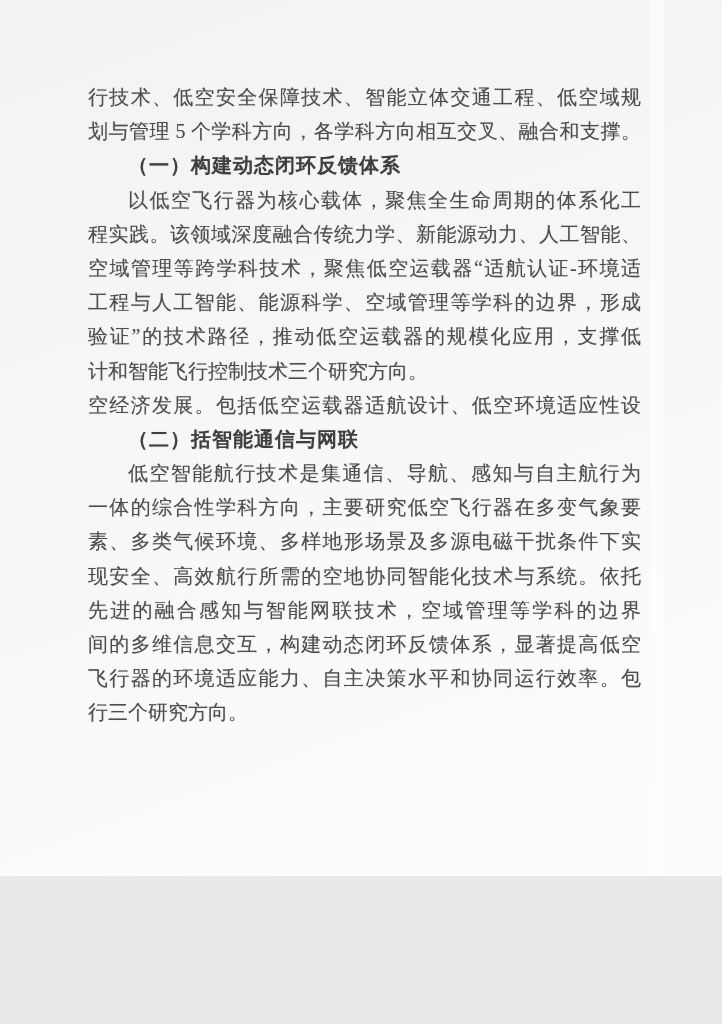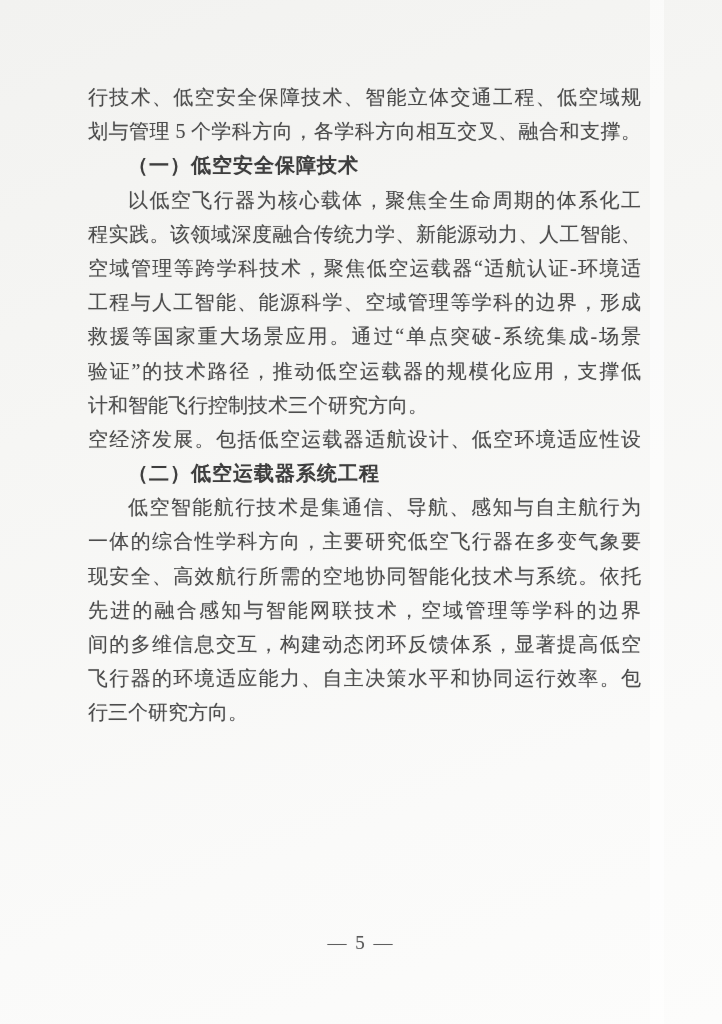--- a/index.html
+++ b/index.html
@@ -3,21 +3,21 @@
 <meta charset="utf-8">
 <style>
   html, body {
     margin: 0;
     padding: 0;
     background: #e9e9e7;
   }
   .page {
     position: relative;
     width: 722px;
-    height: 1024px;
+    height: 876px;
     margin: 0 auto;
     overflow: hidden;
     background:
       linear-gradient(160deg, #f2f2f0 0%, #f6f6f4 35%, #fafaf9 75%, #fcfcfb 100%);
     font-family: "Liberation Serif", "DejaVu Serif", serif;
   }
   
   .page::after {
     content: "";
     position: absolute;
@@ -68,32 +68,32 @@
     letter-spacing: 2px;
   }
 </style>
 </head>
 <body>
 
 <div class="page">
   <div class="content" id="lines-container">
       <div class="line stretch">行技术、低空安全保障技术、智能立体交通工程、低空域规</div>
       <div class="line stretch">划与管理 5 个学科方向，各学科方向相互交叉、融合和支撑。</div>
-      <div class="line heading indent">（一）低空安全保障技术</div>
+      <div class="line heading indent">（一）构建动态闭环反馈体系</div>
       <div class="line stretch indent">以低空飞行器为核心载体，聚焦全生命周期的体系化工</div>
       <div class="line stretch">程实践。该领域深度融合传统力学、新能源动力、人工智能、</div>
       <div class="line stretch">空域管理等跨学科技术，聚焦低空运载器“适航认证-环境适</div>
       <div class="line stretch">工程与人工智能、能源科学、空域管理等学科的边界，形成</div>
-      <div class="line stretch">救援等国家重大场景应用。通过“单点突破-系统集成-场景</div>
       <div class="line stretch">验证”的技术路径，推动低空运载器的规模化应用，支撑低</div>
       <div class="line">计和智能飞行控制技术三个研究方向。</div>
       <div class="line stretch">空经济发展。包括低空运载器适航设计、低空环境适应性设</div>
-      <div class="line heading indent">（二）低空运载器系统工程</div>
+      <div class="line heading indent">（二）括智能通信与网联</div>
       <div class="line stretch indent">低空智能航行技术是集通信、导航、感知与自主航行为</div>
       <div class="line stretch">一体的综合性学科方向，主要研究低空飞行器在多变气象要</div>
+      <div class="line stretch">素、多类气候环境、多样地形场景及多源电磁干扰条件下实</div>
       <div class="line stretch">现安全、高效航行所需的空地协同智能化技术与系统。依托</div>
       <div class="line stretch">先进的融合感知与智能网联技术，空域管理等学科的边界</div>
       <div class="line stretch">间的多维信息交互，构建动态闭环反馈体系，显著提高低空</div>
       <div class="line stretch">飞行器的环境适应能力、自主决策水平和协同运行效率。包</div>
       <div class="line">行三个研究方向。</div>
     </div>
   <div class="footer">— 5 —</div>
 </div>
 
 </body></html>

